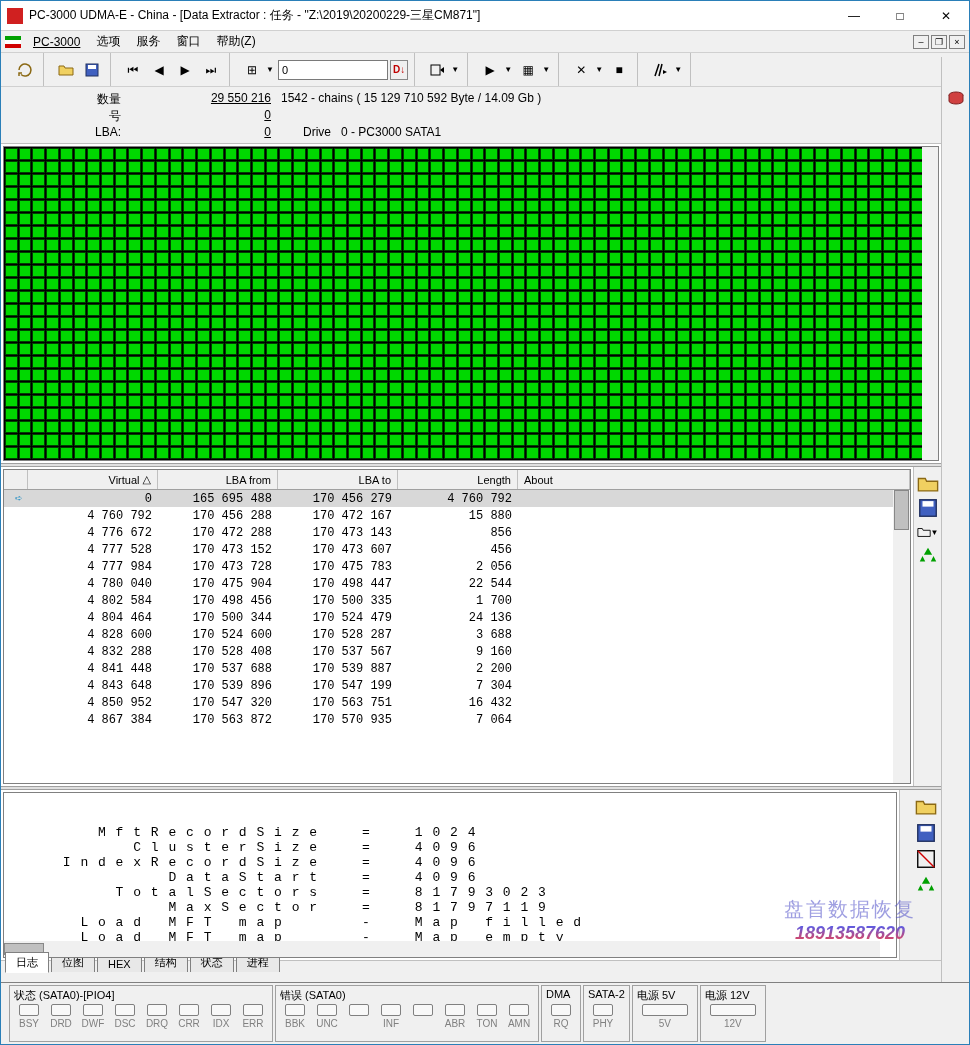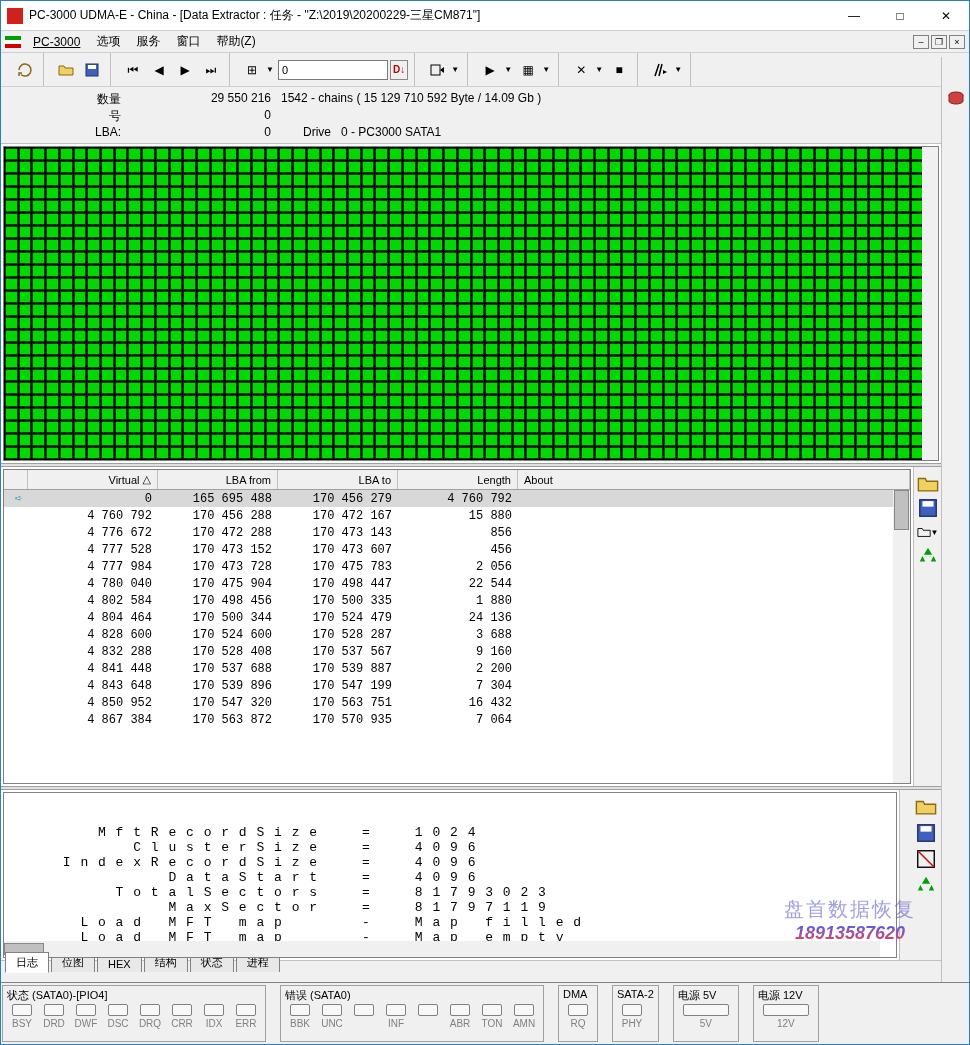--- a/index.html
+++ b/index.html
@@ -25,21 +25,21 @@
 .toolbar .dtag { font-size:10px; font-weight:bold; color:#c00000; border:1px solid #888; padding:0 2px; height:20px; display:flex; align-items:center; }
 
 .content { position: absolute; top: 86px; left: 0; right: 28px; bottom: 62px; display: flex; flex-direction: column; }
 .side-strip { position: absolute; top: 56px; right: 0; width: 28px; bottom: 62px; background: #f0f0f0; border-left: 1px solid #c0c0c0; padding-top: 28px; }
 .side-strip .sbtn { width: 22px; height: 22px; margin: 2px auto; display:flex; align-items:center; justify-content:center; cursor:pointer; }
 .side-strip .sbtn svg { width:18px; height:18px; }
 
 .info-panel { background: #f0f0f0; padding: 4px 10px; font-size: 12px; border-bottom: 1px solid #c0c0c0; }
 .info-row { display: flex; }
 .info-label { width: 120px; text-align: right; padding-right: 10px; }
-.info-val1 { width: 150px; text-align: right; padding-right: 10px; }
+.info-val1 { width: 150px; text-align: right; padding-right: 10px; text-decoration: underline; }
 .info-val2 { flex: 1; }
 
 .bitmap-section { border: 1px solid #808080; margin: 2px; display: flex; flex-direction: column; }
 .bitmap-title { background: #f0f0f0; font-size: 11px; padding: 1px 4px; border-bottom: 1px solid #a0a0a0; }
 .bitmap-area { flex: 1; background: #000; padding: 1px; overflow: hidden; height: 314px; position:relative; }
 .bitmap-grid { display: grid; grid-template-columns: repeat(68, 1fr); gap: 1px; }
 .bitmap-cell { background: #00d800; height: 12px; border: 1px solid #004000; }
 .bitmap-scroll { position:absolute; right:0; top:0; bottom:0; width:16px; background:#f0f0f0; }
 
 .splitter { height: 4px; background: #e0e0e0; cursor: row-resize; border-top:1px solid #a0a0a0; border-bottom:1px solid #a0a0a0; }
@@ -68,21 +68,21 @@
 .log-red { color: #c00000; }
 .log-side { width: 42px; background: #f0f0f0; border-left: 1px solid #c0c0c0; padding-top:4px; }
 .log-side .sbtn { width:22px; height:22px; margin:2px 4px; display:flex; align-items:center; justify-content:center; cursor:pointer; float:right; clear:both; }
 .log-hscroll { position:absolute; bottom:0; left:0; right:16px; height:16px; background:#f0f0f0; }
 .log-hscroll-thumb { position:absolute; left:0; top:2px; height:12px; width:40px; background:#c0c0c0; border:1px solid #888; }
 
 .bottom-tabs { height: 22px; background: #f0f0f0; display: flex; align-items: flex-end; padding: 10px 4px; border-top:1px solid #c0c0c0; }
 .tab { padding: 2px 10px; border: 1px solid #808080; border-bottom: none; background: #e8e8e8; margin-right: 2px; font-size: 11px; cursor: pointer; }
 .tab.active { background: #fff; border-bottom: 1px solid #fff; position: relative; top: 1px; }
 
-.statusbar { position: absolute; bottom: 0; left: 0; right: 0; height: 62px; background: #f0f0f0; border-top: 1px solid #808080; display: flex; padding: 2px 1px; gap: 14px; }
+.statusbar { position: absolute; bottom: 0; left: 0; right: 0; height: 62px; background: #f0f0f0; border-top: 1px solid #808080; display: flex; padding: 2px 8px; gap: 2px; }
 .status-group { border: 1px solid #a0a0a0; padding: 2px 4px; display: flex; flex-direction: column; }
 .status-title { font-size: 11px; color: #000; height: 16px; }
 .status-leds { display: flex; gap: 2px; }
 .led-box { display: flex; flex-direction: column; align-items: center; width: 30px; }
 .led { width: 20px; height: 12px; border: 1px solid #808080; background: #f8f8f8; border-radius: 2px; }
 .led-lbl { font-size: 10px; color: #808080; margin-top: 2px; }
 
 .watermark { position: absolute; right: 53px; bottom: 100px; text-align: center; pointer-events: none; }
 .watermark div:first-child { font-size: 20px; color: rgba(80,80,200,0.55); font-family: "KaiTi","STKaiti",serif; letter-spacing:2px; }
 .watermark div:last-child { font-size: 18px; font-weight: bold; background: linear-gradient(#4060ff,#ff4040); -webkit-background-clip: text; color: transparent; font-style: italic; }
@@ -1913,21 +1913,21 @@
             <div class="cell c-from">170 475 904</div>
             <div class="cell c-to">170 498 447</div>
             <div class="cell c-len">22 544</div>
             <div class="cell c-about"></div>
           </div>
           <div class="trow">
             <div class="cell arrow-col" style="color:#0080c0;"></div>
             <div class="cell c-virt">4 802 584</div>
             <div class="cell c-from">170 498 456</div>
             <div class="cell c-to">170 500 335</div>
-            <div class="cell c-len">1 880</div>
+            <div class="cell c-len">1 700</div>
             <div class="cell c-about"></div>
           </div>
           <div class="trow">
             <div class="cell arrow-col" style="color:#0080c0;"></div>
             <div class="cell c-virt">4 804 464</div>
             <div class="cell c-from">170 500 344</div>
             <div class="cell c-to">170 524 479</div>
             <div class="cell c-len">24 136</div>
             <div class="cell c-about"></div>
           </div>

